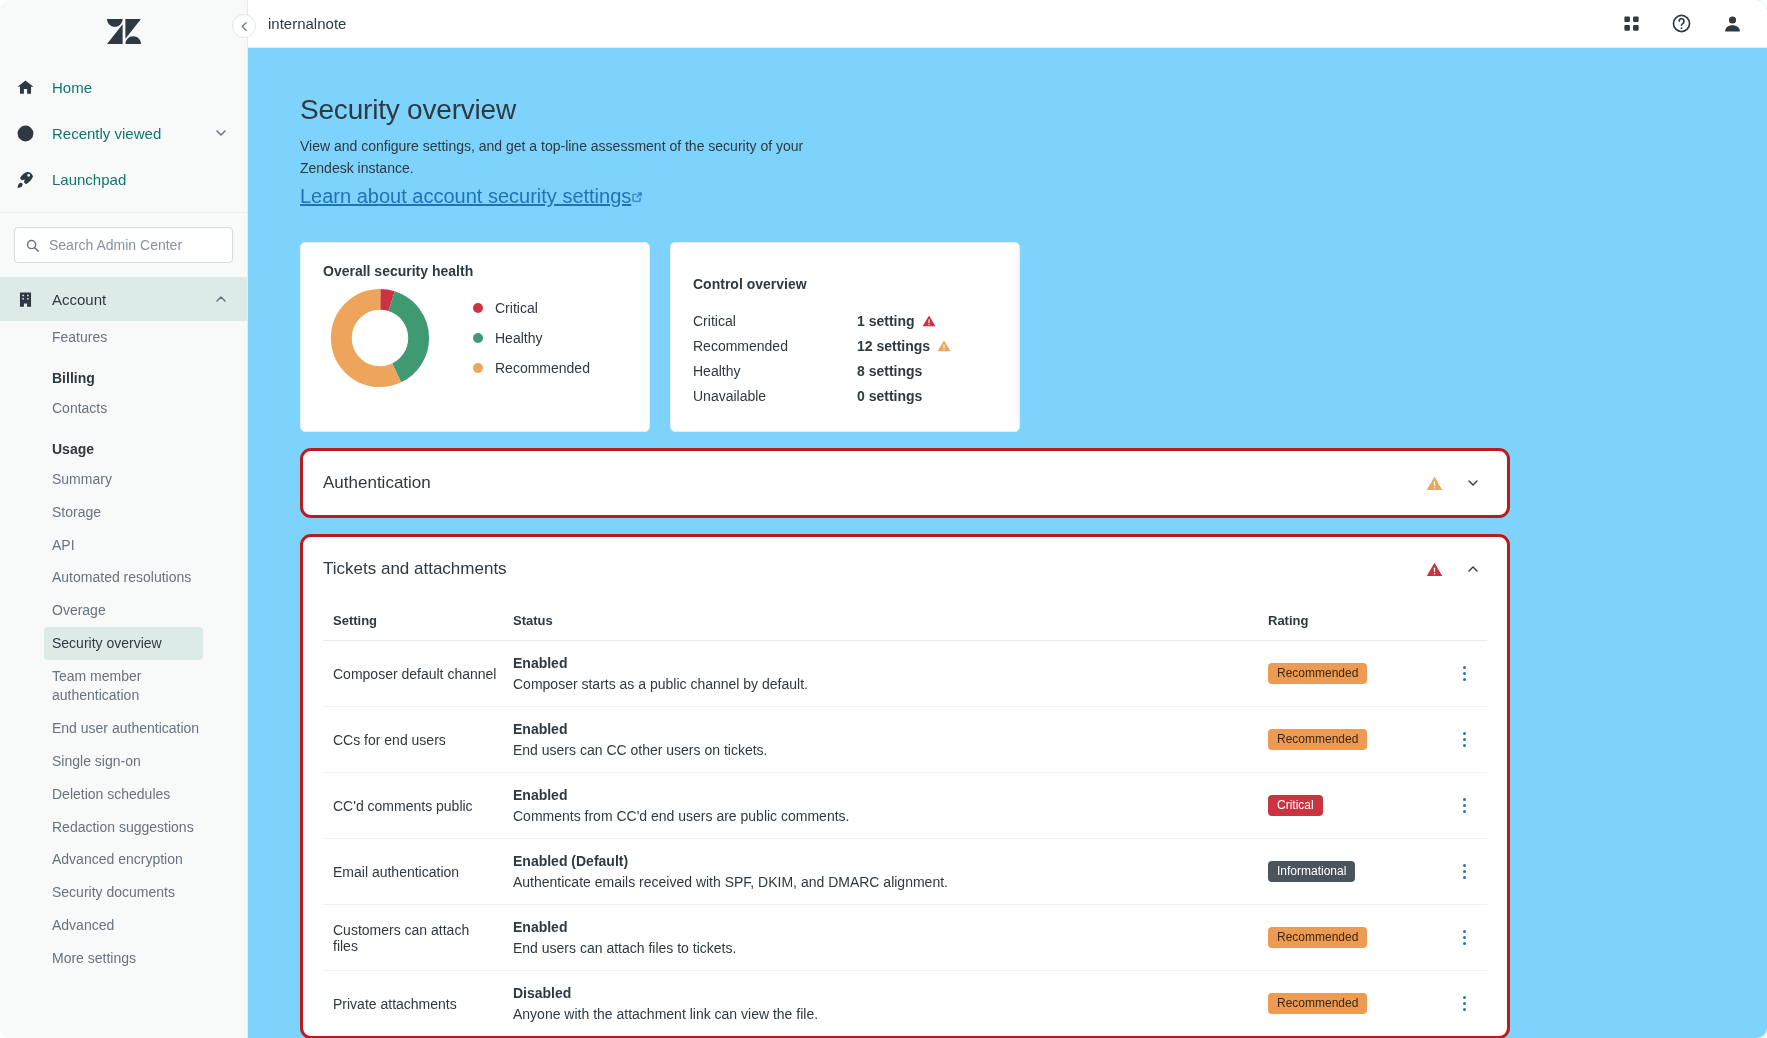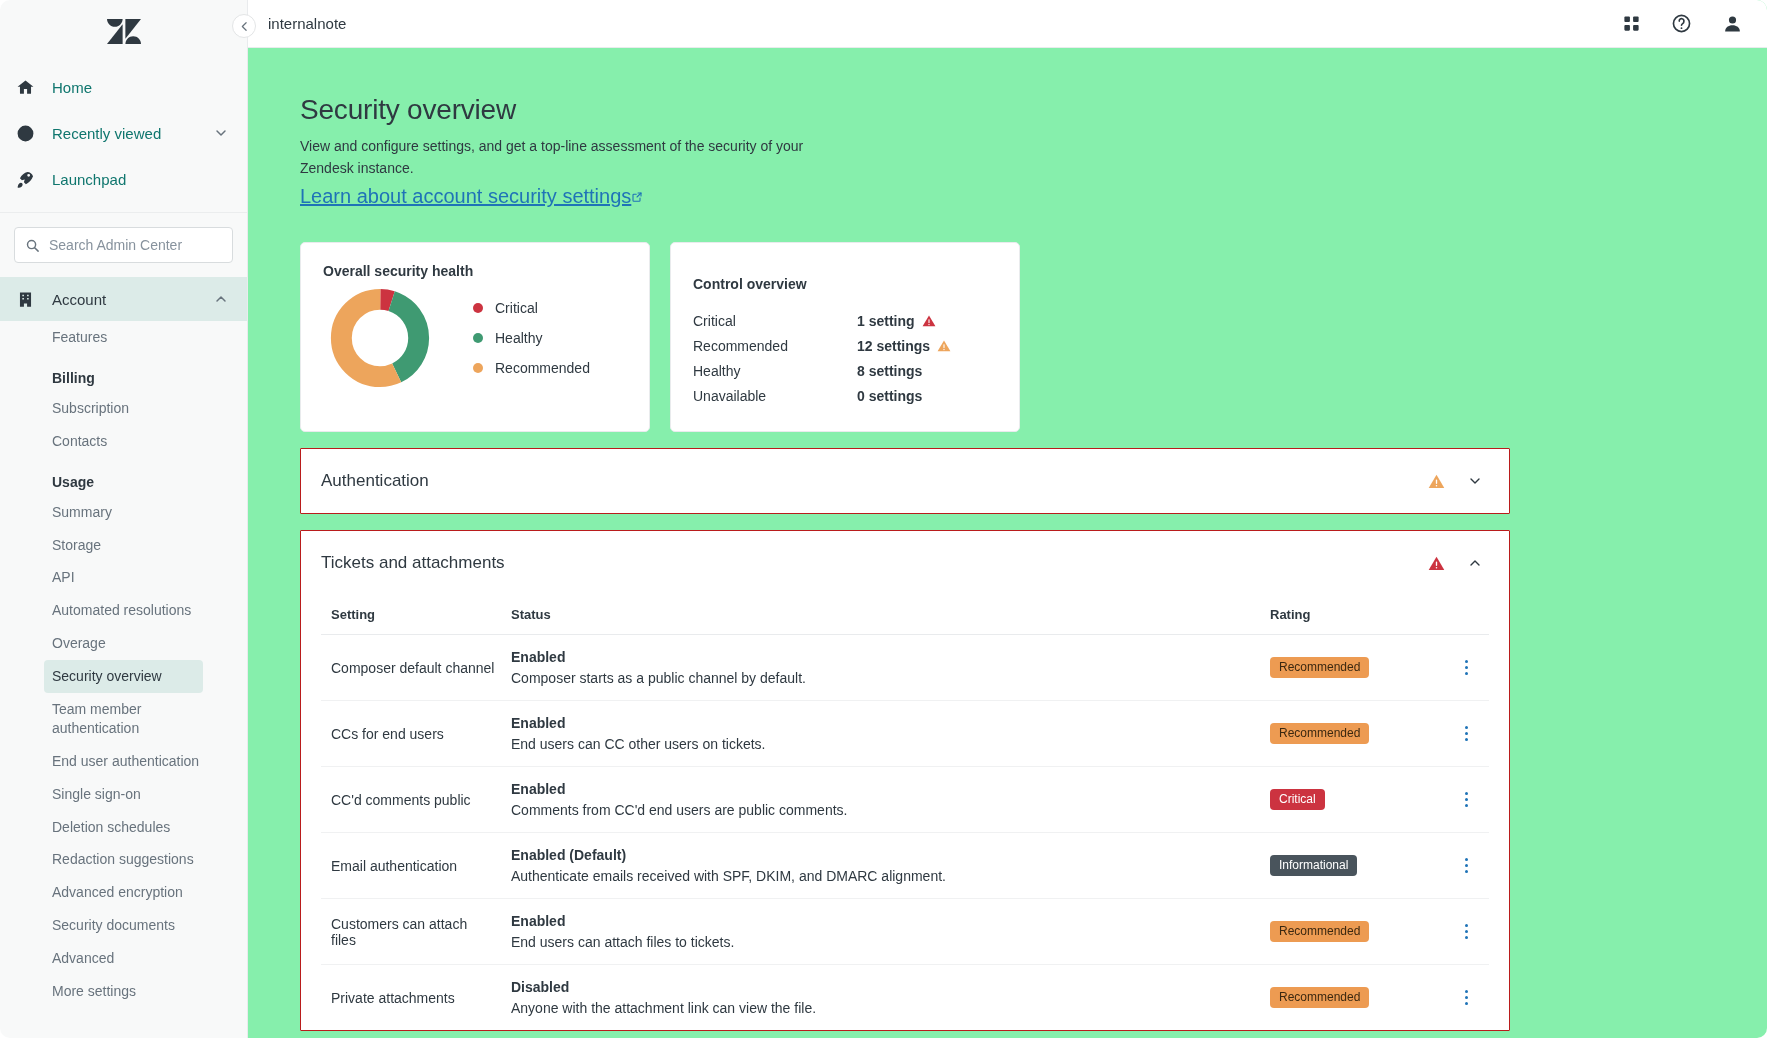--- a/index.html
+++ b/index.html
@@ -100,21 +100,21 @@
   }
   .sub-item.active {
     background: #dcebe8;
     color: #2f3941;
     margin: 0 44px 0 44px;
     padding-left: 8px;
     border-radius: 4px;
   }
 
   
-  .main { flex: 1 1 auto; display: flex; flex-direction: column; min-width: 0; background:#86efac;
+  .main { flex: 1 1 auto; display: flex; flex-direction: column; min-width: 0; background:#7dd3fc;
           border-top-right-radius:10px; border-bottom-right-radius:10px; overflow:hidden;}
   .topbar {
     height: 48px; flex: 0 0 48px;
     border-bottom: 1px solid #e9ebed;
     display: flex; align-items: center;
     padding: 0 24px 0 20px;
     background: #fff;
   }
   .brand-title { font-size: 15px; color: #2f3941; }
   .topbar-spacer { flex: 1 1 auto; }
@@ -174,22 +174,22 @@
 
   .ctrl-list { margin-top: 16px; }
   .ctrl-row { display: flex; align-items: center; height: 25px; font-size: 14px; }
   .ctrl-label { width: 164px; color: #2f3941; }
   .ctrl-val { font-weight: bold; color: #2f3941; display: flex; align-items: center; gap: 7px; }
   .warn { width: 14px; height: 14px; display: block; }
 
   
   .section {
     margin-top: 16px;
-    border: 1px solid #b91c1c;
-    border-radius: 1px;
+    border: 3px solid #b91c1c;
+    border-radius: 11px;
     background: #fff;
     width: 1210px;
   }
   .section-head {
     height: 64px;
     display: flex; align-items: center;
     padding: 0 26px 0 20px;
     cursor: pointer;
   }
   .section-title { font-size: 17px; color: #2f3941; flex: 1 1 auto; }
@@ -303,21 +303,20 @@
       <span class="chev">
         <svg width="16" height="16" viewBox="0 0 24 24" fill="none" stroke="currentColor" stroke-width="2.2" stroke-linecap="round" stroke-linejoin="round">
             <polyline points="6 15 12 9 18 15"></polyline>
           </svg>
       </span>
     </div>
 
     <div class="nav-scroll" id="nav-groups">
         <div class="sub-item">Features</div>
         <div class="grp-head">Billing</div>
-        <div class="sub-item">Subscription</div>
         <div class="sub-item">Contacts</div>
         <div class="grp-head">Usage</div>
         <div class="sub-item">Summary</div>
         <div class="sub-item">Storage</div>
         <div class="sub-item">API</div>
         <div class="sub-item">Automated resolutions</div>
         <div class="sub-item">Overage</div>
         <div class="sub-item active">Security overview</div>
         <div class="sub-item">Team member authentication</div>
         <div class="sub-item">End user authentication</div>

